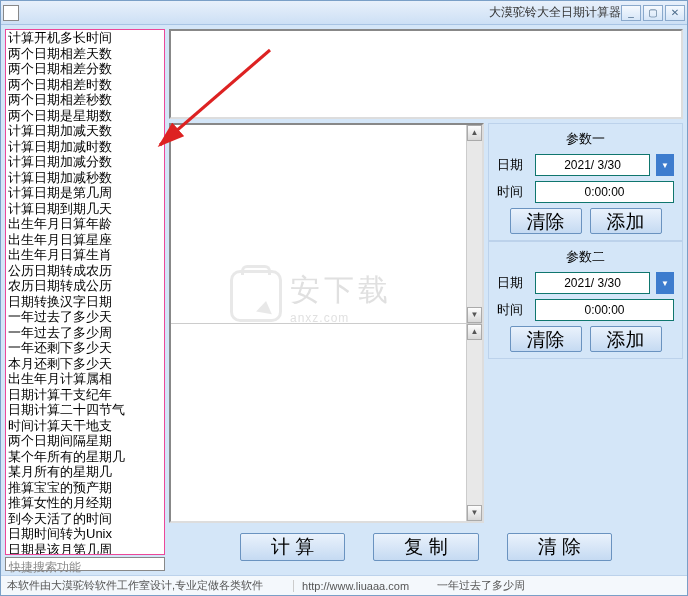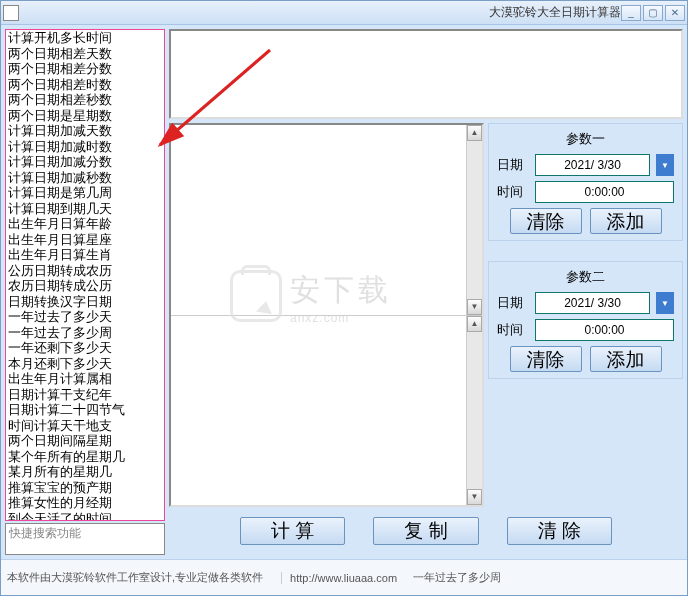--- a/index.html
+++ b/index.html
@@ -11,45 +11,45 @@
 .app-icon { width: 16px; height: 16px; background: #fff; border: 1px solid #888; margin-right: 4px; }
 .title { flex: 1; font-size: 12px; color: #333; text-align: right; }
 .win-controls { display: flex; gap: 2px; }
 .win-btn { width: 20px; height: 16px; background: linear-gradient(#f5f9fe, #d6e6f8); border: 1px solid #8aa9cc; font-size: 10px; text-align: center; line-height: 14px; cursor: pointer; color: #4a6a8a; font-family: sans-serif; }
 
 .body { flex: 1; display: flex; padding: 4px; gap: 4px; overflow: hidden; }
 
 .left-panel { width: 160px; display: flex; flex-direction: column; gap: 2px; }
 .list-box { flex: 1; background: #fff; border: 1px solid #ec4899; overflow-y: auto; position: relative; }
 .list-item { padding: 0 2px; font-size: 13px; line-height: 15.5px; white-space: nowrap; cursor: pointer; }
-.search-box { height: 32px; background: #fff; border: 1px solid #888; padding: 1px 3px; font-size: 12px; color: #888; }
+.search-box { height: 14px; background: #fff; border: 1px solid #888; padding: 1px 3px; font-size: 12px; color: #888; }
 
 .right-panel { flex: 1; display: flex; flex-direction: column; gap: 4px; }
 .output-top { height: 90px; background: #fff; border-top: 2px solid #888; border-left: 2px solid #888; border-right: 2px solid #ddd; border-bottom: 2px solid #ddd; }
 .mid-row { flex: 1; display: flex; gap: 4px; }
 .output-mid { flex: 1; background: #fff; border-top: 2px solid #888; border-left: 2px solid #888; border-right: 2px solid #ddd; border-bottom: 2px solid #ddd; display: flex; flex-direction: column; position: relative; }
 .mid-split { flex: 1; border-bottom: 1px solid #ccc; position: relative; }
 .mid-split2 { flex: 1; position: relative; }
 .scrollbar-v { position: absolute; right: 0; top: 0; bottom: 0; width: 16px; background: #e8e8e8; border-left: 1px solid #ccc; }
 .scroll-arr { position: absolute; left: 0; right: 0; height: 16px; background: linear-gradient(#fdfdfd, #d8d8d8); border: 1px solid #aaa; text-align: center; font-size: 8px; line-height: 14px; color: #555; }
 
-.params-col { width: 195px; display: flex; flex-direction: column; gap: 20px; }
+.params-col { width: 195px; display: flex; flex-direction: column; gap: 0; }
 .param-group { background: #d4e6f8; border: 1px solid #bcd2eb; padding: 6px 8px; }
 .param-title { text-align: center; font-size: 13px; margin-bottom: 6px; }
 .param-row { display: flex; align-items: center; margin-bottom: 5px; gap: 6px; }
 .param-label { font-size: 13px; width: 32px; }
 .date-input { flex: 1; height: 22px; background: #fff; border: 1px solid #0f766e; display: flex; align-items: center; padding: 0 4px; font-size: 12px; justify-content: center; }
 .date-dd { width: 18px; height: 22px; background: #3d7cce; display: flex; align-items: center; justify-content: center; color: #fff; font-size: 8px; cursor: pointer; }
 .btn-row { display: flex; gap: 8px; justify-content: center; margin-top: 4px; }
 .btn { height: 26px; padding: 0 16px; background: linear-gradient(#eaf2fc, #c5daf2); border: 1px solid #6a93c0; font-size: 19px; cursor: pointer; border-radius: 2px; min-width: 70px; }
 
 .bottom-btns { display: flex; gap: 28px; justify-content: center; padding: 6px 0 10px 0; }
 .bottom-btns .btn { padding: 0 30px; height: 28px; }
 
-.footer { height: 36px; background: #f4f8fc; border-top: 1px solid #bcd2eb; font-size: 11px; padding: 2px 6px; display: flex; align-items: center; color: #555; gap: 8px; }
+.footer { height: 20px; background: #f4f8fc; border-top: 1px solid #bcd2eb; font-size: 11px; padding: 2px 6px; display: flex; align-items: center; color: #555; gap: 20px; }
 
 .arrow-annotation { position: absolute; pointer-events: none; z-index: 100; }
 
 .watermark { position: absolute; left: 230px; top: 270px; color: #ccc; font-size: 26px; pointer-events: none; z-index: 50; opacity: 0.65; display: flex; flex-direction: column; align-items: center; }
 .watermark .wm-icon { width: 52px; height: 52px; border: 3px solid #ddd; border-radius: 10px; position: relative; }
 .watermark .wm-text { font-size: 30px; letter-spacing: 4px; color: #d0d0d0; font-weight: normal; }
 .watermark .wm-sub { font-size: 12px; color: #d0d0d0; letter-spacing: 1px; }
 .watermark .wm-row { display: flex; gap: 8px; }
 </style>
 </head>

